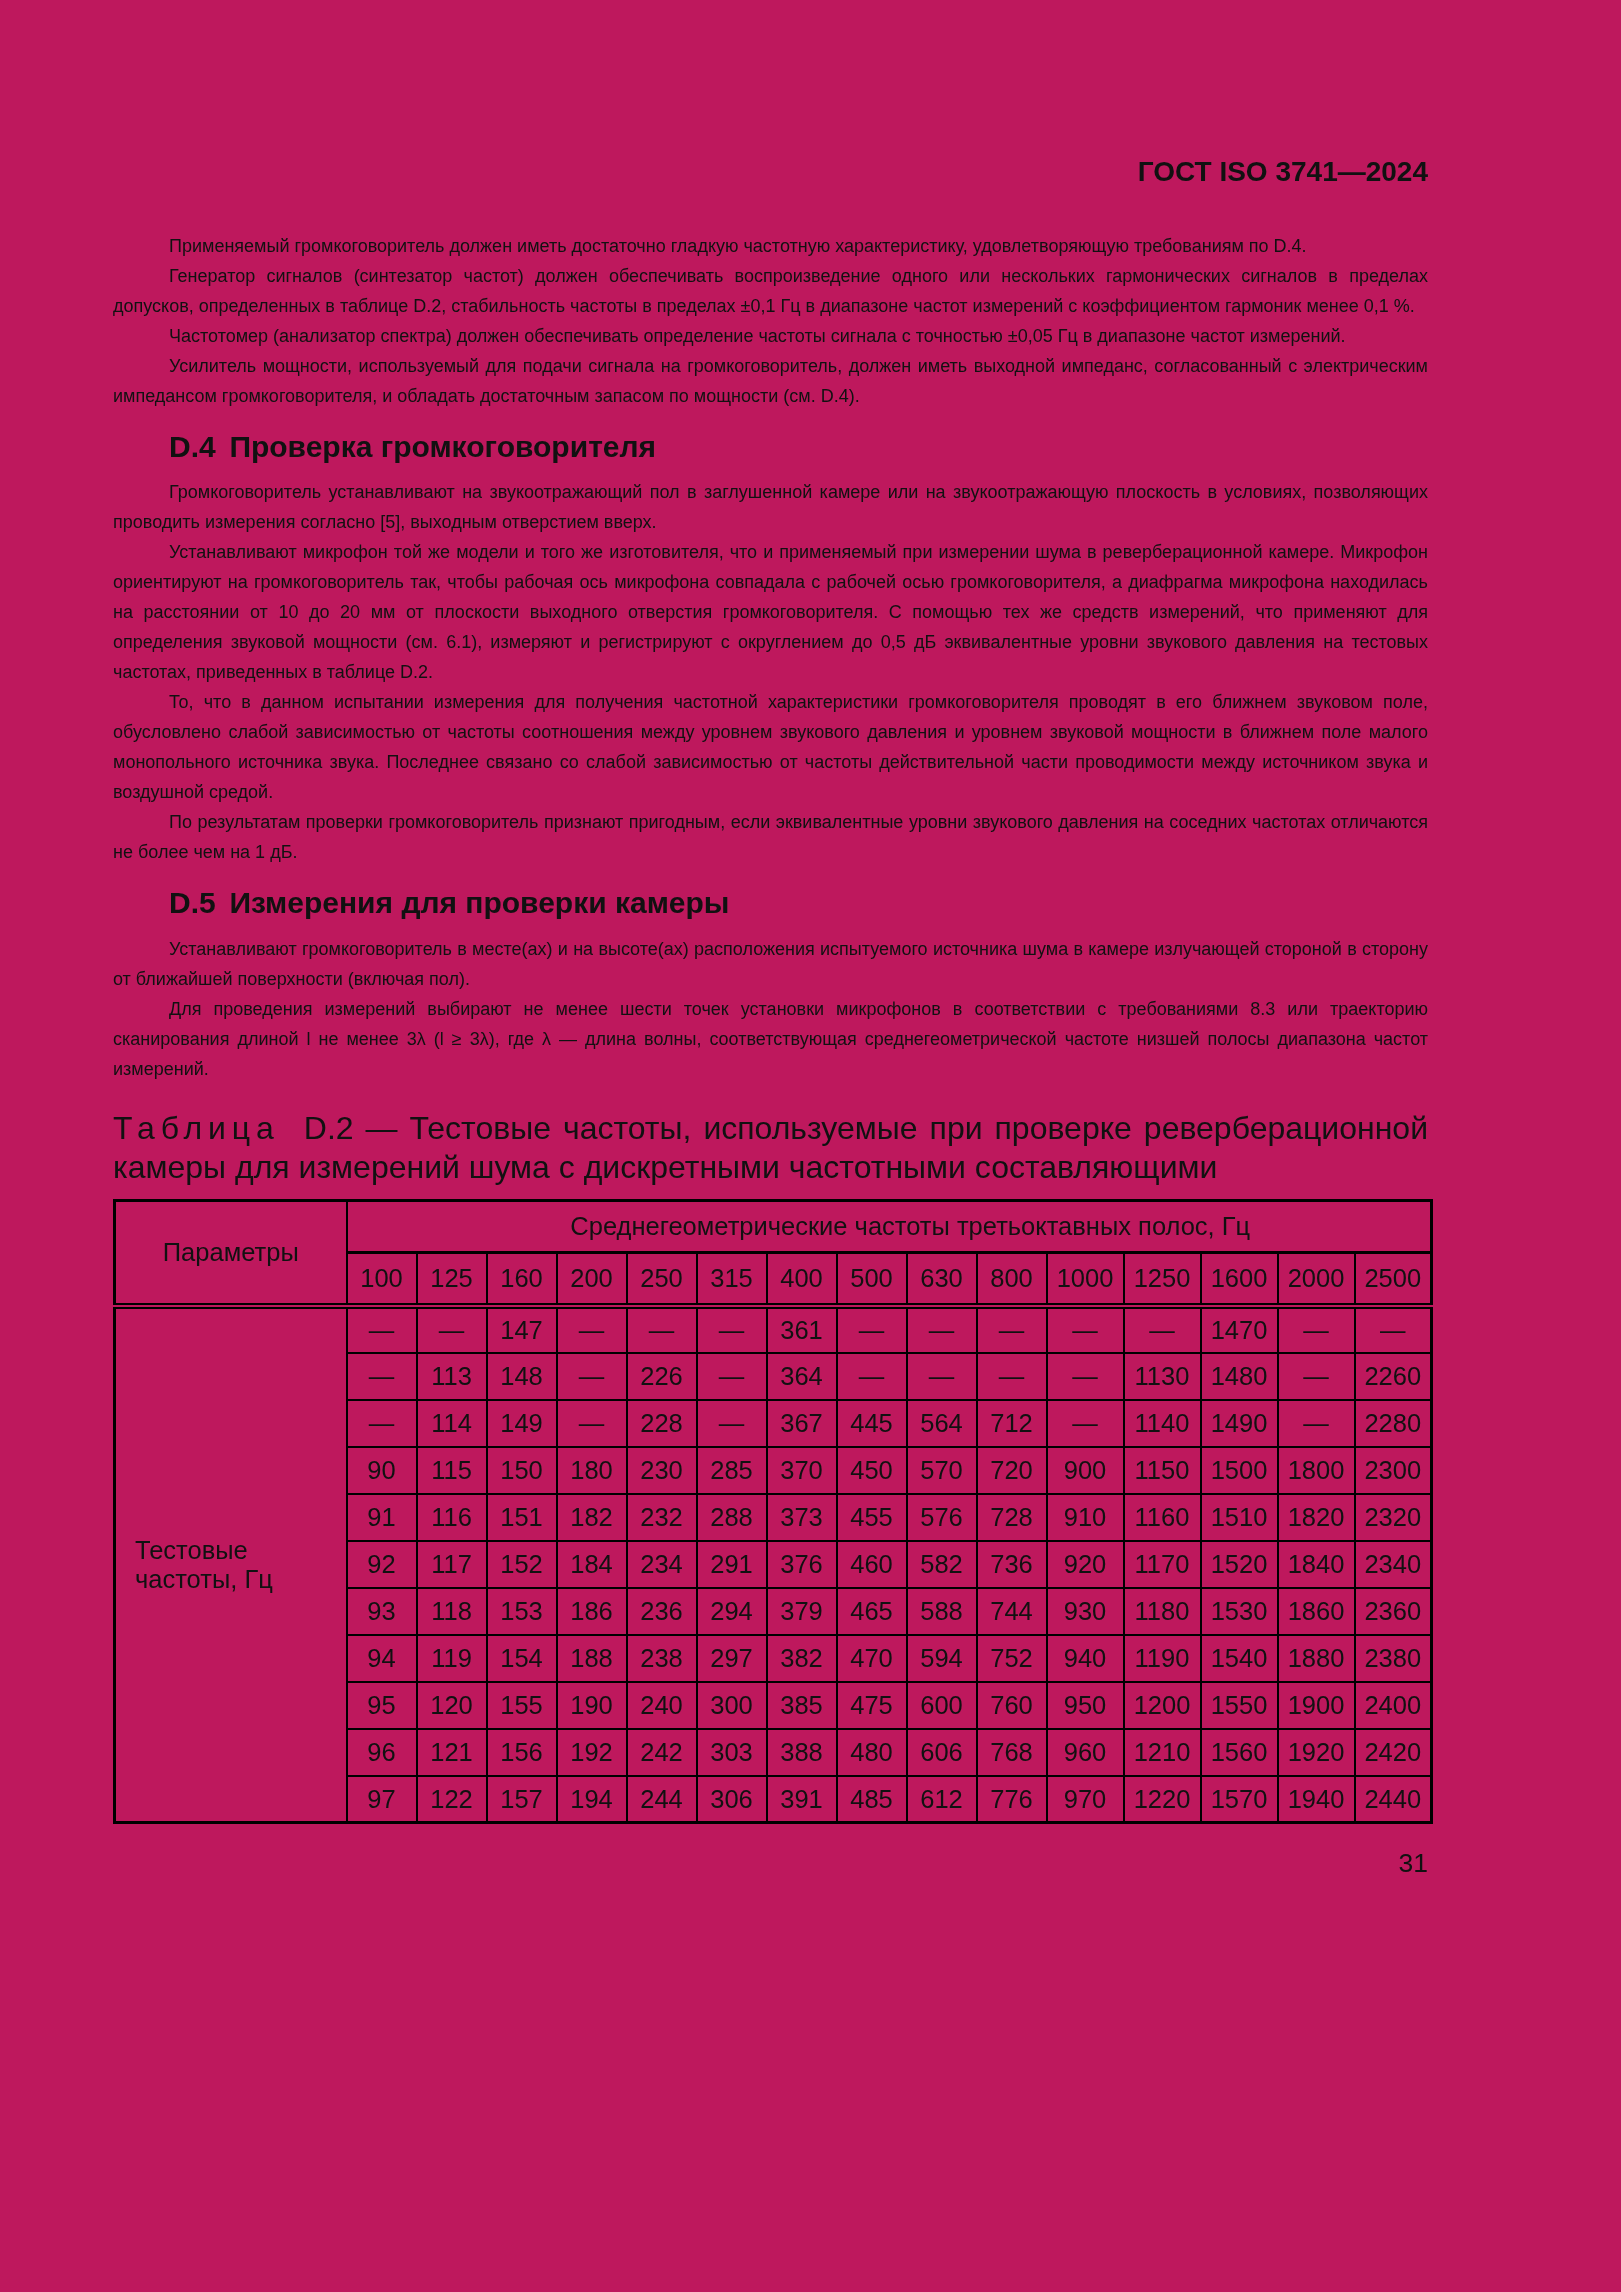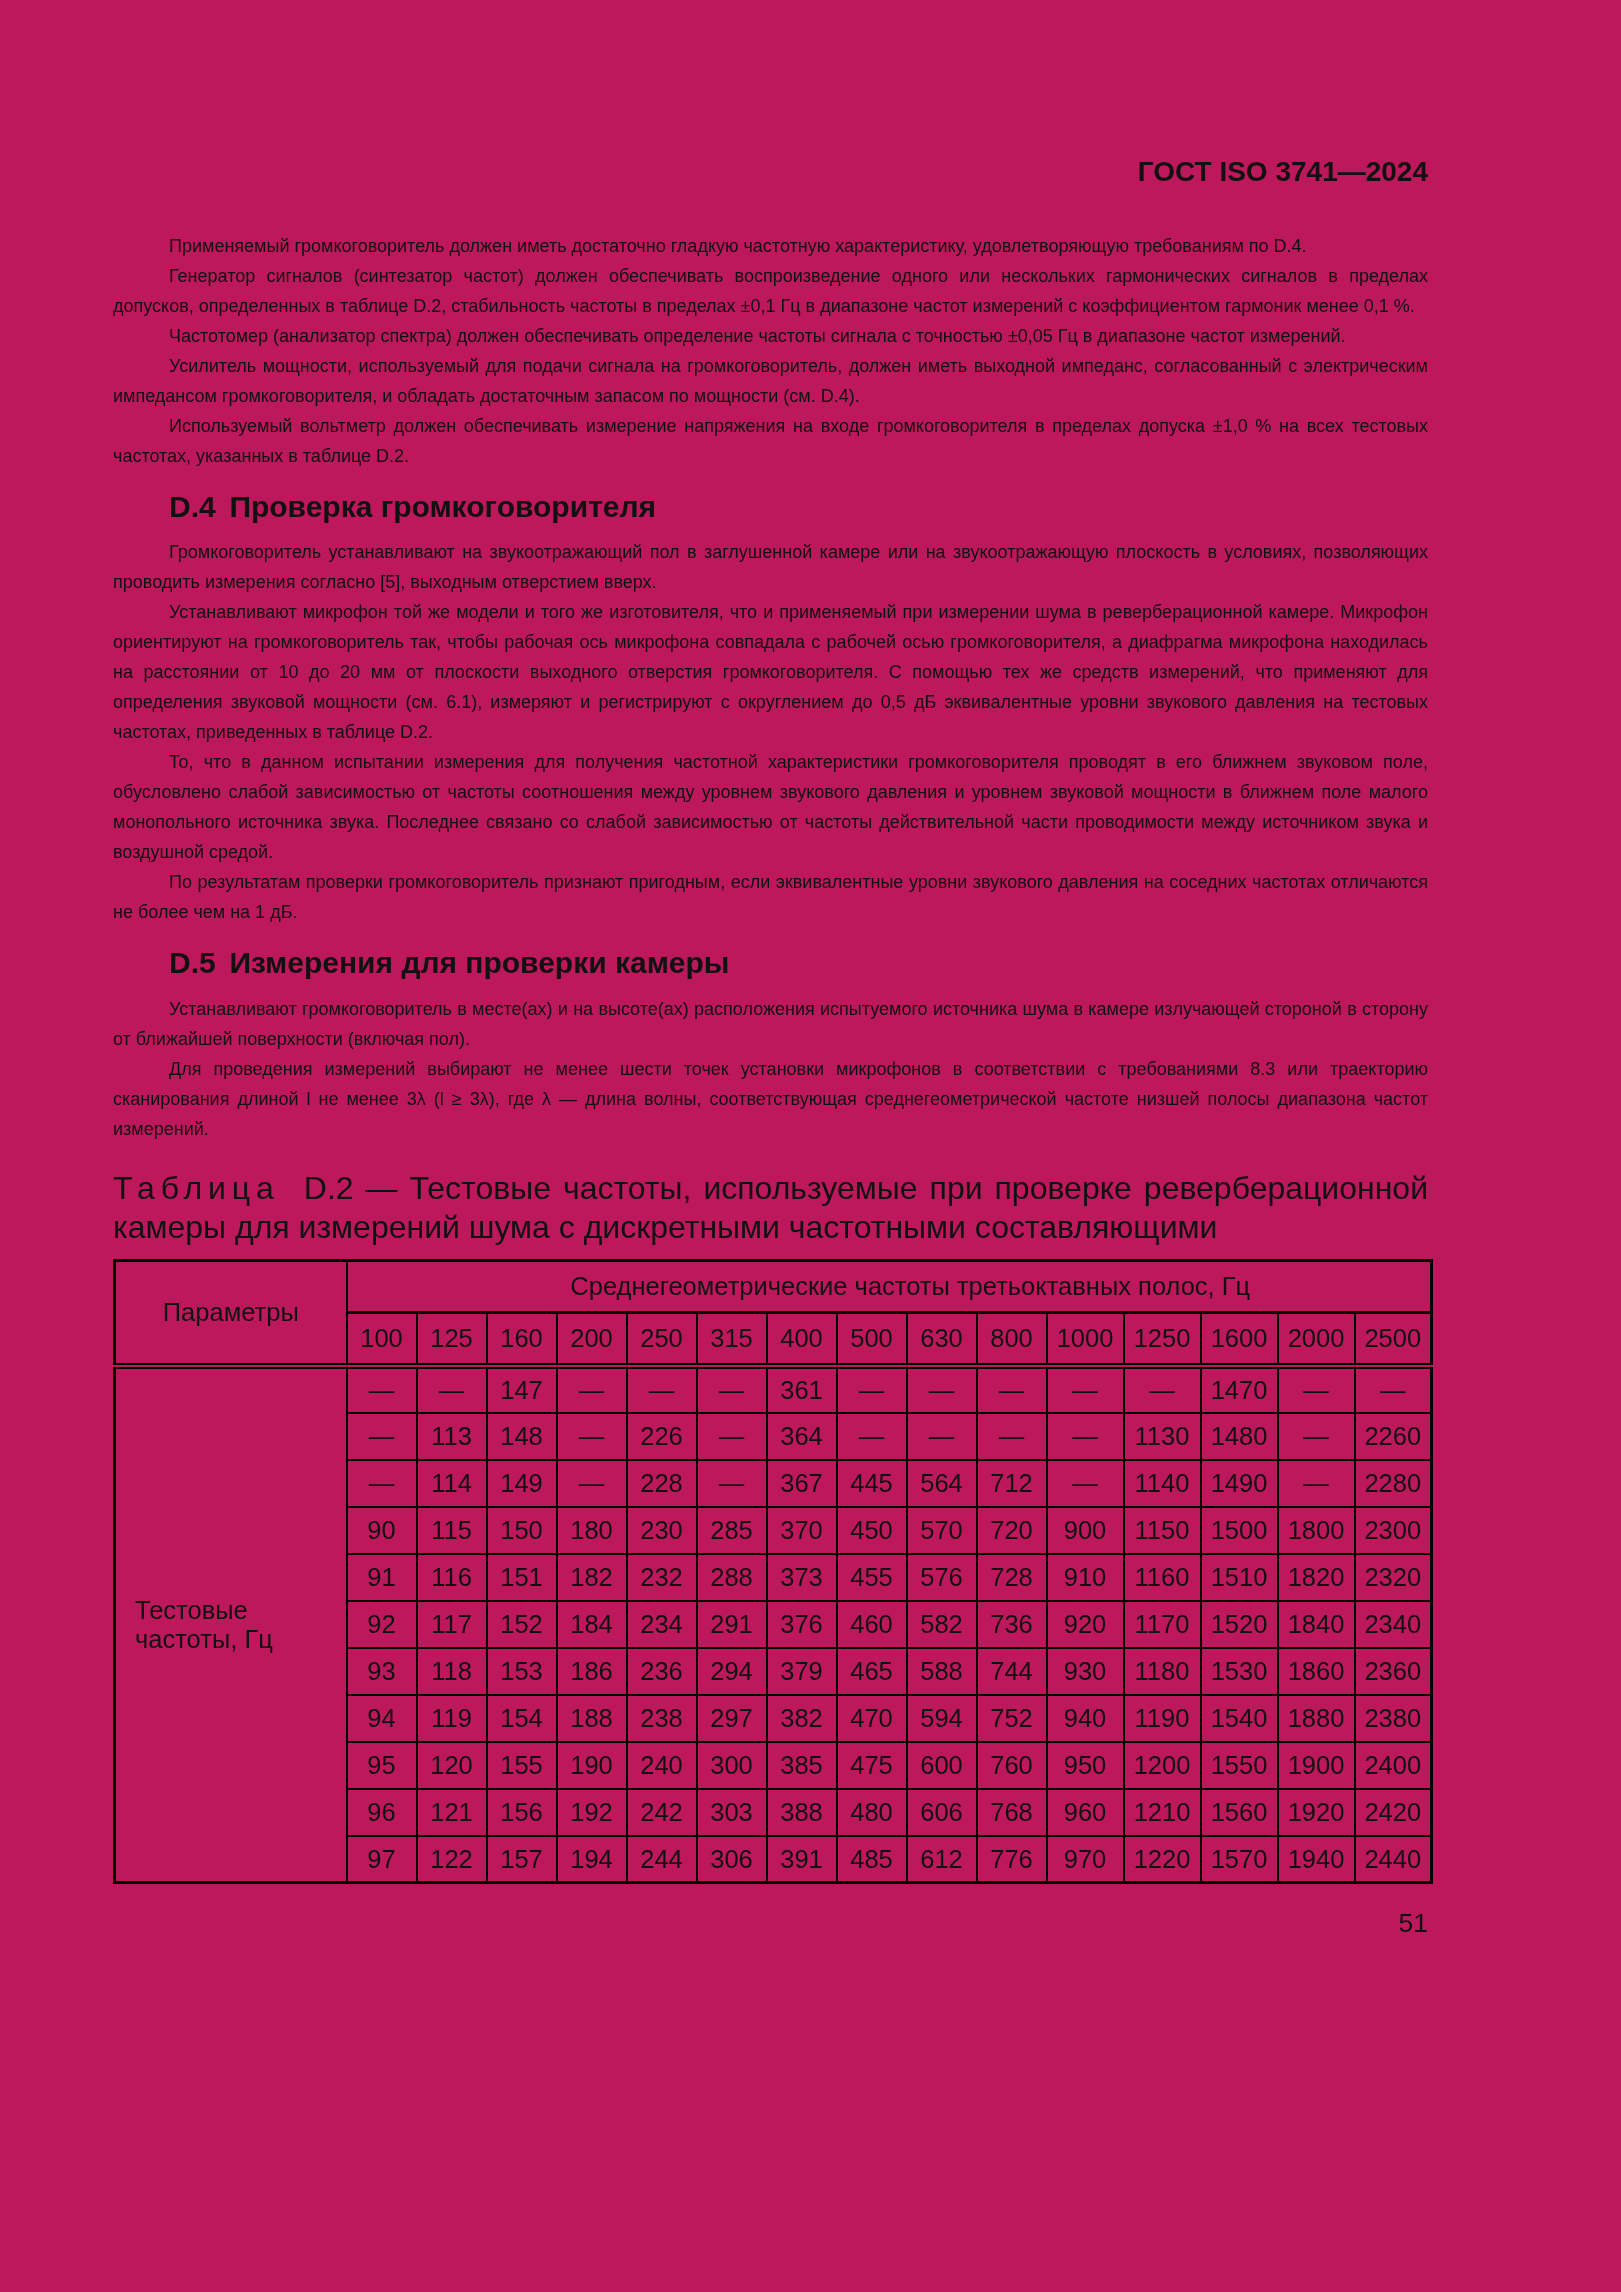--- a/index.html
+++ b/index.html
@@ -98,21 +98,20 @@
 
 <div class="page">
   <div class="content">
 
     <p class="doc-code">ГОСТ ISO 3741—2024</p>
 
     <p class="body-par">Применяемый громкоговоритель должен иметь достаточно гладкую частотную характеристику, удовлетворяющую требованиям по D.4.</p>
     <p class="body-par">Генератор сигналов (синтезатор частот) должен обеспечивать воспроизведение одного или нескольких гармонических сигналов в пределах допусков, определенных в таблице D.2, стабильность частоты в пределах ±0,1 Гц в диапазоне частот измерений с коэффициентом гармоник менее 0,1 %.</p>
     <p class="body-par">Частотомер (анализатор спектра) должен обеспечивать определение частоты сигнала с точностью ±0,05 Гц в диапазоне частот измерений.</p>
     <p class="body-par">Усилитель мощности, используемый для подачи сигнала на громкоговоритель, должен иметь выходной импеданс, согласованный с электрическим импедансом громкоговорителя, и обладать достаточным запасом по мощности (см. D.4).</p>
-    <p class="body-par">Используемый вольтметр должен обеспечивать измерение напряжения на входе громкоговорителя в пределах допуска ±1,0 % на всех тестовых частотах, указанных в таблице D.2.</p>
 
     <p class="heading"><span class="hd-num">D.4</span><span>Проверка громкоговорителя</span></p>
 
     <p class="body-par">Громкоговоритель устанавливают на звукоотражающий пол в заглушенной камере или на звукоотражающую плоскость в условиях, позволяющих проводить измерения согласно [5], выходным отверстием вверх.</p>
     <p class="body-par">Устанавливают микрофон той же модели и того же изготовителя, что и применяемый при измерении шума в реверберационной камере. Микрофон ориентируют на громкоговоритель так, чтобы рабочая ось микрофона совпадала с рабочей осью громкоговорителя, а диафрагма микрофона находилась на расстоянии от 10 до 20 мм от плоскости выходного отверстия громкоговорителя. С помощью тех же средств измерений, что применяют для определения звуковой мощности (см. 6.1), измеряют и регистрируют с округлением до 0,5 дБ эквивалентные уровни звукового давления на тестовых частотах, приведенных в таблице D.2.</p>
     <p class="body-par">То, что в данном испытании измерения для получения частотной характеристики громкоговорителя проводят в его ближнем звуковом поле, обусловлено слабой зависимостью от частоты соотношения между уровнем звукового давления и уровнем звуковой мощности в ближнем поле малого монопольного источника звука. Последнее связано со слабой зависимостью от частоты действительной части проводимости между источником звука и воздушной средой.</p>
     <p class="body-par">По результатам проверки громкоговоритель признают пригодным, если эквивалентные уровни звукового давления на соседних частотах отличаются не более чем на 1 дБ.</p>
 
     <p class="heading"><span class="hd-num">D.5</span><span>Измерения для проверки камеры</span></p>
 
@@ -348,17 +347,17 @@
             <td>776</td>
             <td>970</td>
             <td>1220</td>
             <td>1570</td>
             <td>1940</td>
             <td>2440</td>
           </tr>
         </tbody>
     </table>
 
-    <p class="page-num">51</p>
+    <p class="page-num">31</p>
 
   </div>
 </div>
 
 
 </body></html>

